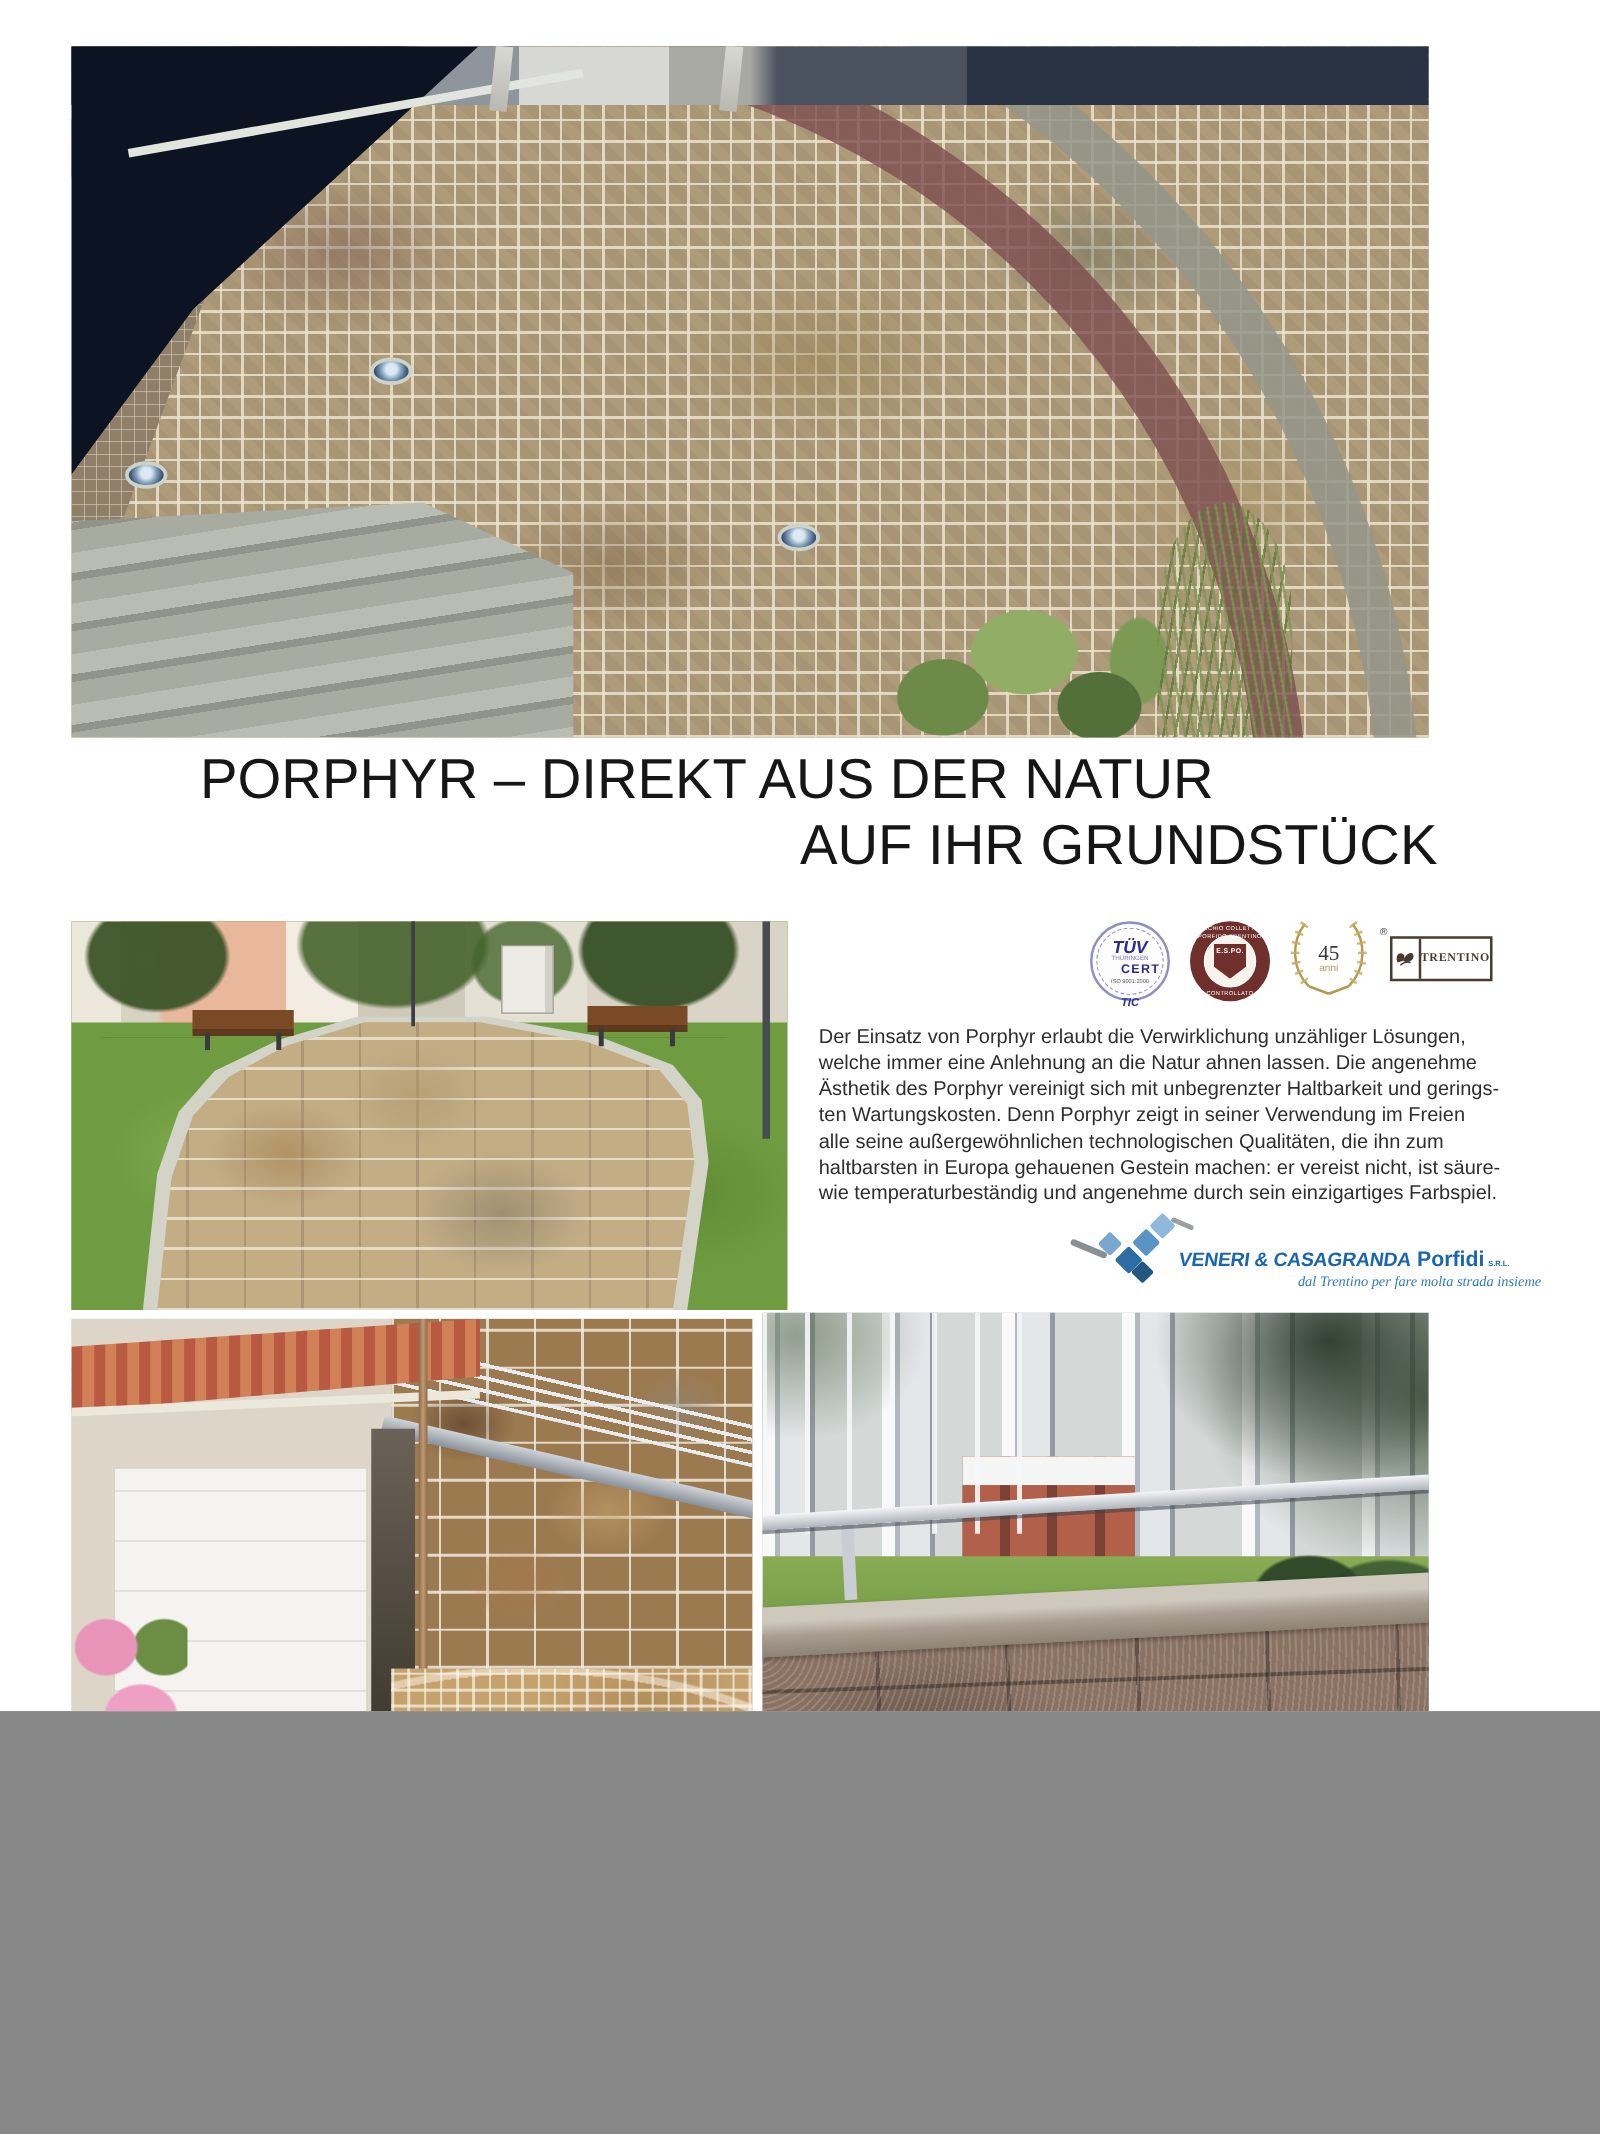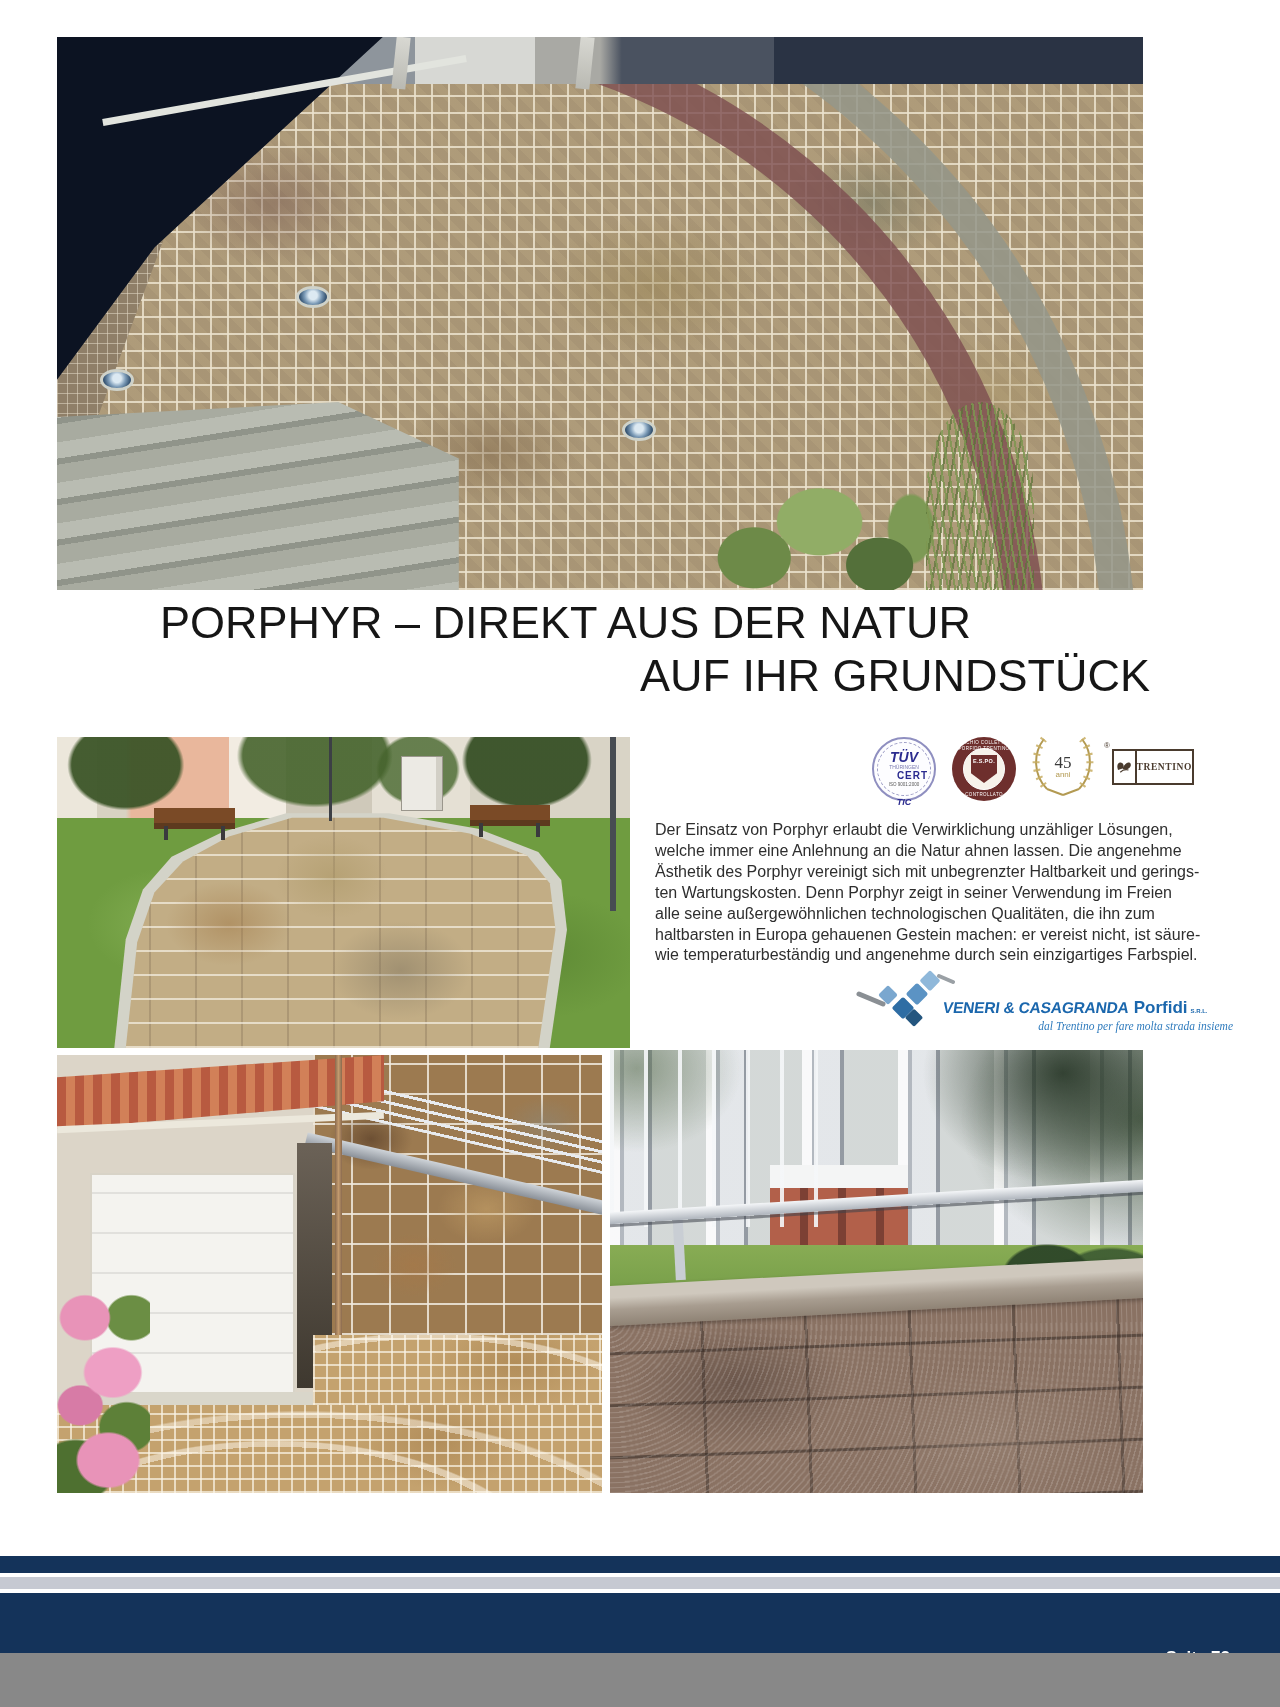--- a/index.html
+++ b/index.html
@@ -1,16 +1,16 @@
 <!DOCTYPE html>
 <html><head>
 <meta charset="utf-8">
 <style>
   html,body{margin:0;padding:0;background:#888;}
-  .page{position:relative;width:1280px;height:1653px;background:#ffffff;overflow:hidden;
+  .page{position:relative;width:1280px;height:1369px;background:#ffffff;overflow:hidden;
         font-family:"Liberation Sans",sans-serif;margin:0 auto;}
 
   
   .photo{position:absolute;overflow:hidden;background:#b3a07e;}
 
   
   .p1{left:57px;top:37px;width:1086px;height:553px;
     background-color:#b3a07e;
     background-image:
       radial-gradient(140px 90px at 20% 30%, rgba(125,95,85,.5), transparent 70%),

